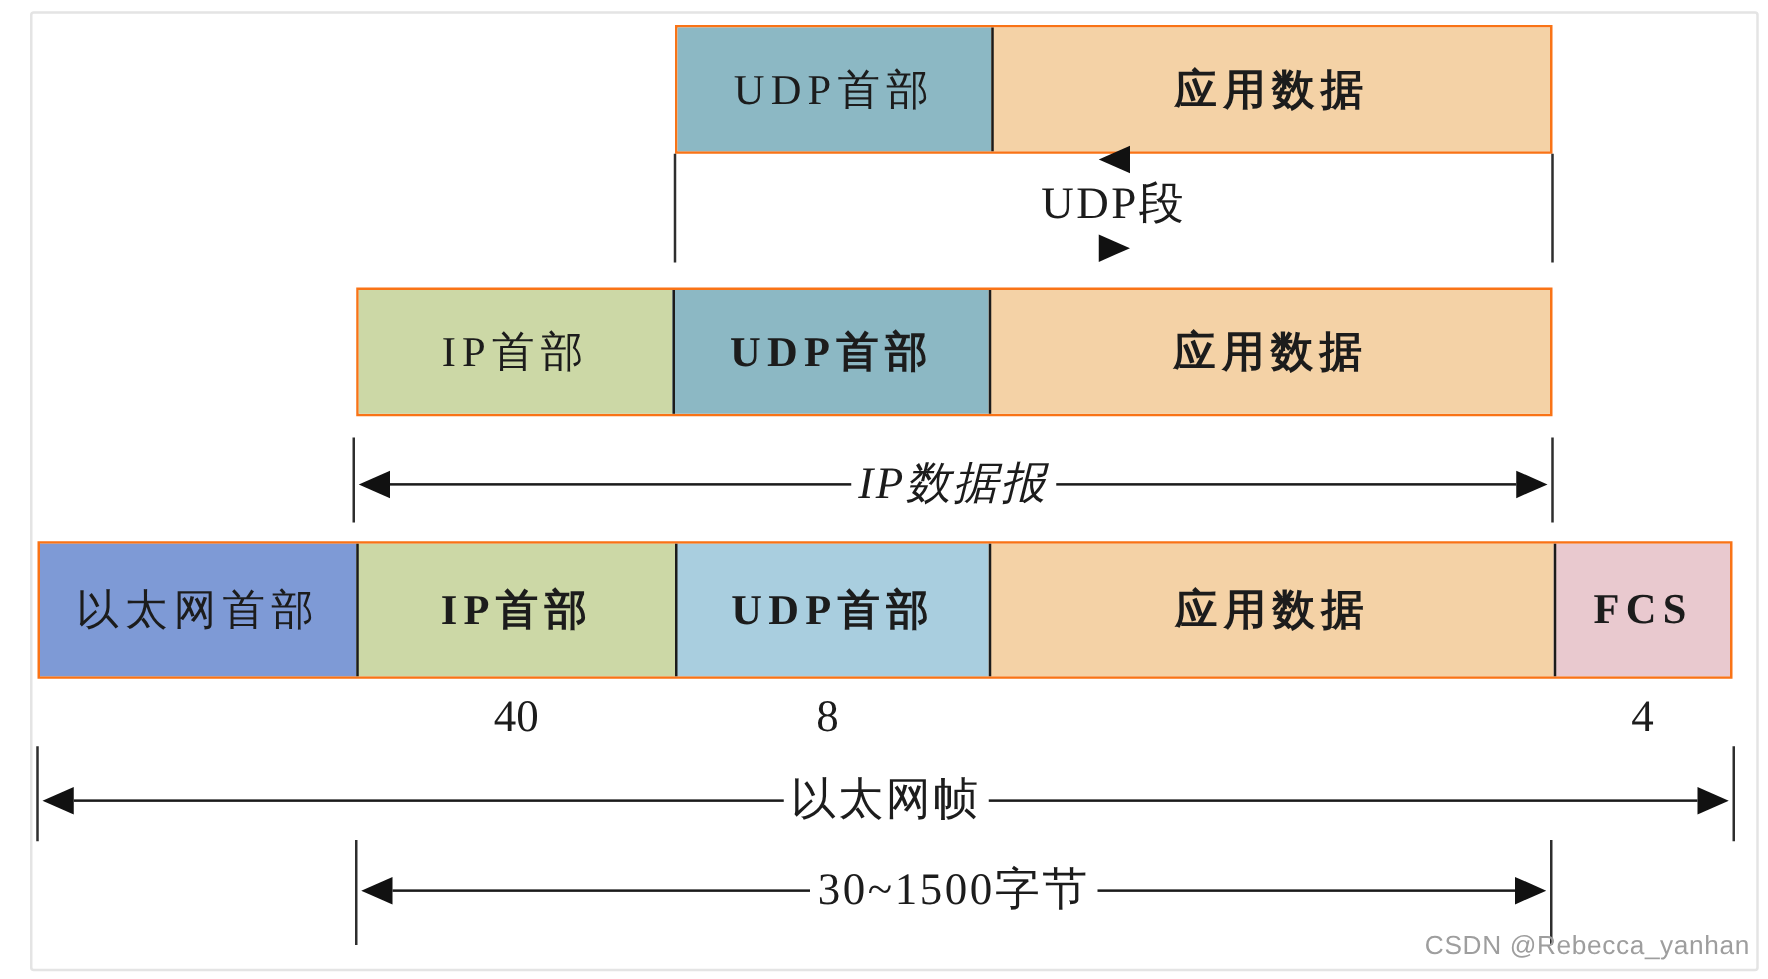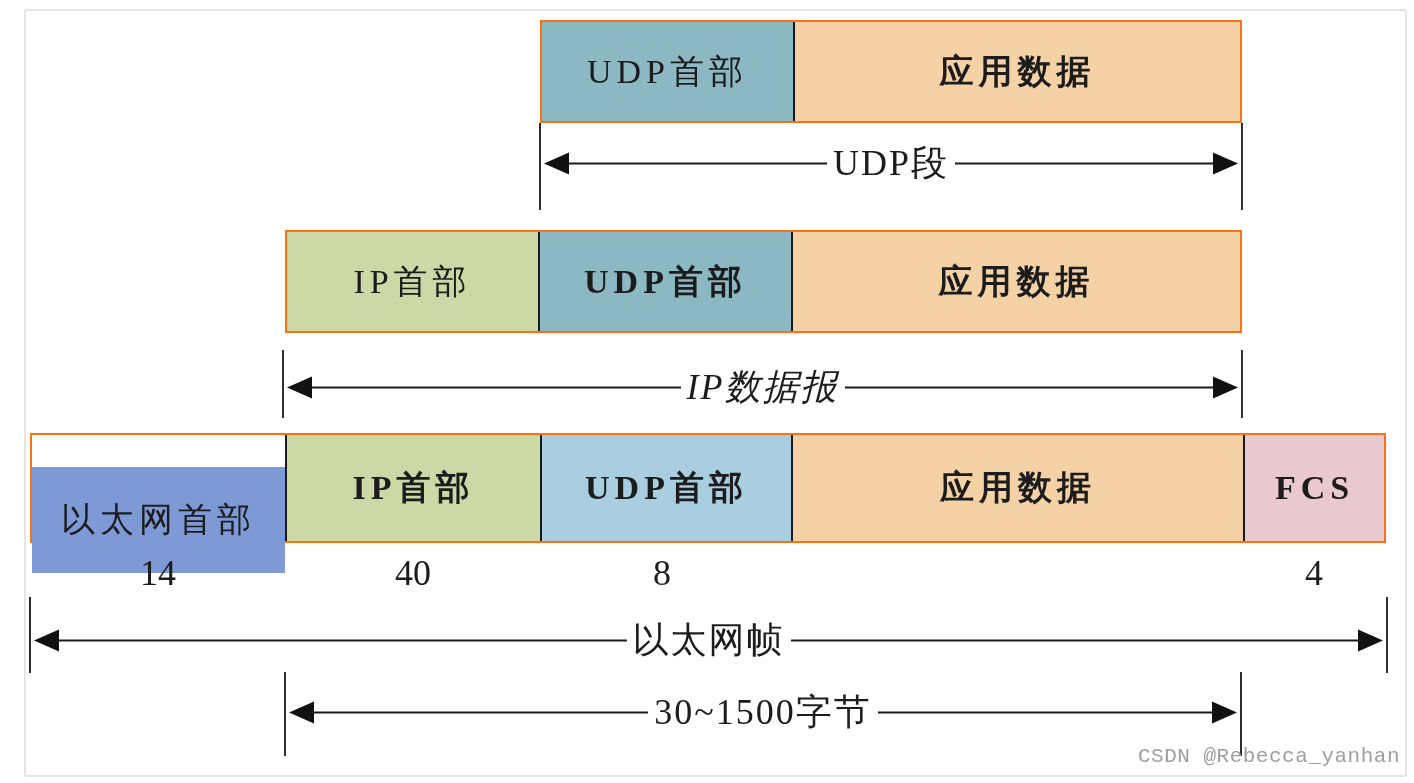--- a/index.html
+++ b/index.html
@@ -12,38 +12,38 @@
     position:absolute; left:24px; top:9px; right:7px; bottom:6px;
     border:2px solid #e4e4e4; border-radius:3px; pointer-events:none;
   }
   .row { position:absolute; display:flex; border:2px solid #f97316; background:#fff; }
   .box { display:flex; align-items:center; justify-content:center; height:100%;
          font-size:34px; letter-spacing:5px; white-space:nowrap; }
   .box + .box { border-left:2px solid #1b1b1b;font-weight:bold; }
   .c-teal  { background:#8CB8C4; }
   .c-peach { background:#F4D2A6; }
   .c-green { background:#CCD8A6; }
-  .c-blue  { background:#7E9AD6;margin-top:32px; }
+  .c-blue  { background:#7E9AD6; }
   .c-lblue { background:#A9CEDF; }
   .c-pink  { background:#E9C9CF; }
   .span { position:absolute; }
   .tick { position:absolute; top:0; bottom:0; width:2px; background:#2e2e2e; }
   .tick.left  { left:0; }
   .tick.right { right:0; }
   .arrow { position:absolute; left:5px; right:5px; display:flex; align-items:center;
            transform:translateY(-50%); }
   .arrow .line { flex:1; height:2px; background:#1b1b1b; }
   .arrow .head { width:0; height:0; border-top:11px solid transparent; border-bottom:11px solid transparent; }
   .arrow .head.l { border-right:25px solid #111; }
   .arrow .head.r { border-left:25px solid #111; }
   .arrow .label { font-size:36px; padding:0 6px; letter-spacing:2px; white-space:nowrap; }
   .num { position:absolute; width:120px; text-align:center; font-size:36px; }
   .watermark {
     position:absolute; right:14px; top:745px;
-    font-family:Liberation Mono, monospace;
+    font-family:Liberation Sans, sans-serif;
     font-size:21px; color:#9e9e9e; letter-spacing:0.5px;
   }
 </style>
 </head>
 <body>
 
 <div class="canvas">
 
   <div class="frame-border"></div>
 
@@ -52,21 +52,21 @@
       <span>UDP首部</span>
     </div>
     <div class="box c-peach" style="flex:1;">
       <span>应用数据</span>
     </div>
   </div>
 
   <div class="span" style="left:539px; top:123px; width:704px; height:87px;">
     <div class="tick left"></div>
     <div class="tick right"></div>
-    <div class="arrow" style="top:40px;">
+    <div class="arrow" style="top:40px;flex-direction:column;">
       <div class="head l"></div>
       <div class="line"></div>
       <div class="label">UDP段</div>
       <div class="line"></div>
       <div class="head r"></div>
     </div>
   </div>
 
   <div class="row" style="left:285px; top:230px; width:957px; height:103px;">
     <div class="box c-green" style="width:251px;">
@@ -103,21 +103,20 @@
       <span>UDP首部</span>
     </div>
     <div class="box c-peach" style="width:452px;">
       <span>应用数据</span>
     </div>
     <div class="box c-pink" style="flex:1;">
       <span>FCS</span>
     </div>
   </div>
 
-  <div class="num" style="left:98px; top:552px;">14</div>
   <div class="num" style="left:353px; top:552px;">40</div>
   <div class="num" style="left:602px; top:552px;">8</div>
   <div class="num" style="left:1254px; top:552px;">4</div>
 
   <div class="span" style="left:29px; top:597px; width:1359px; height:76px;padding-left:12px;">
     <div class="tick left"></div>
     <div class="tick right"></div>
     <div class="arrow" style="top:43px;">
       <div class="head l"></div>
       <div class="line"></div>

